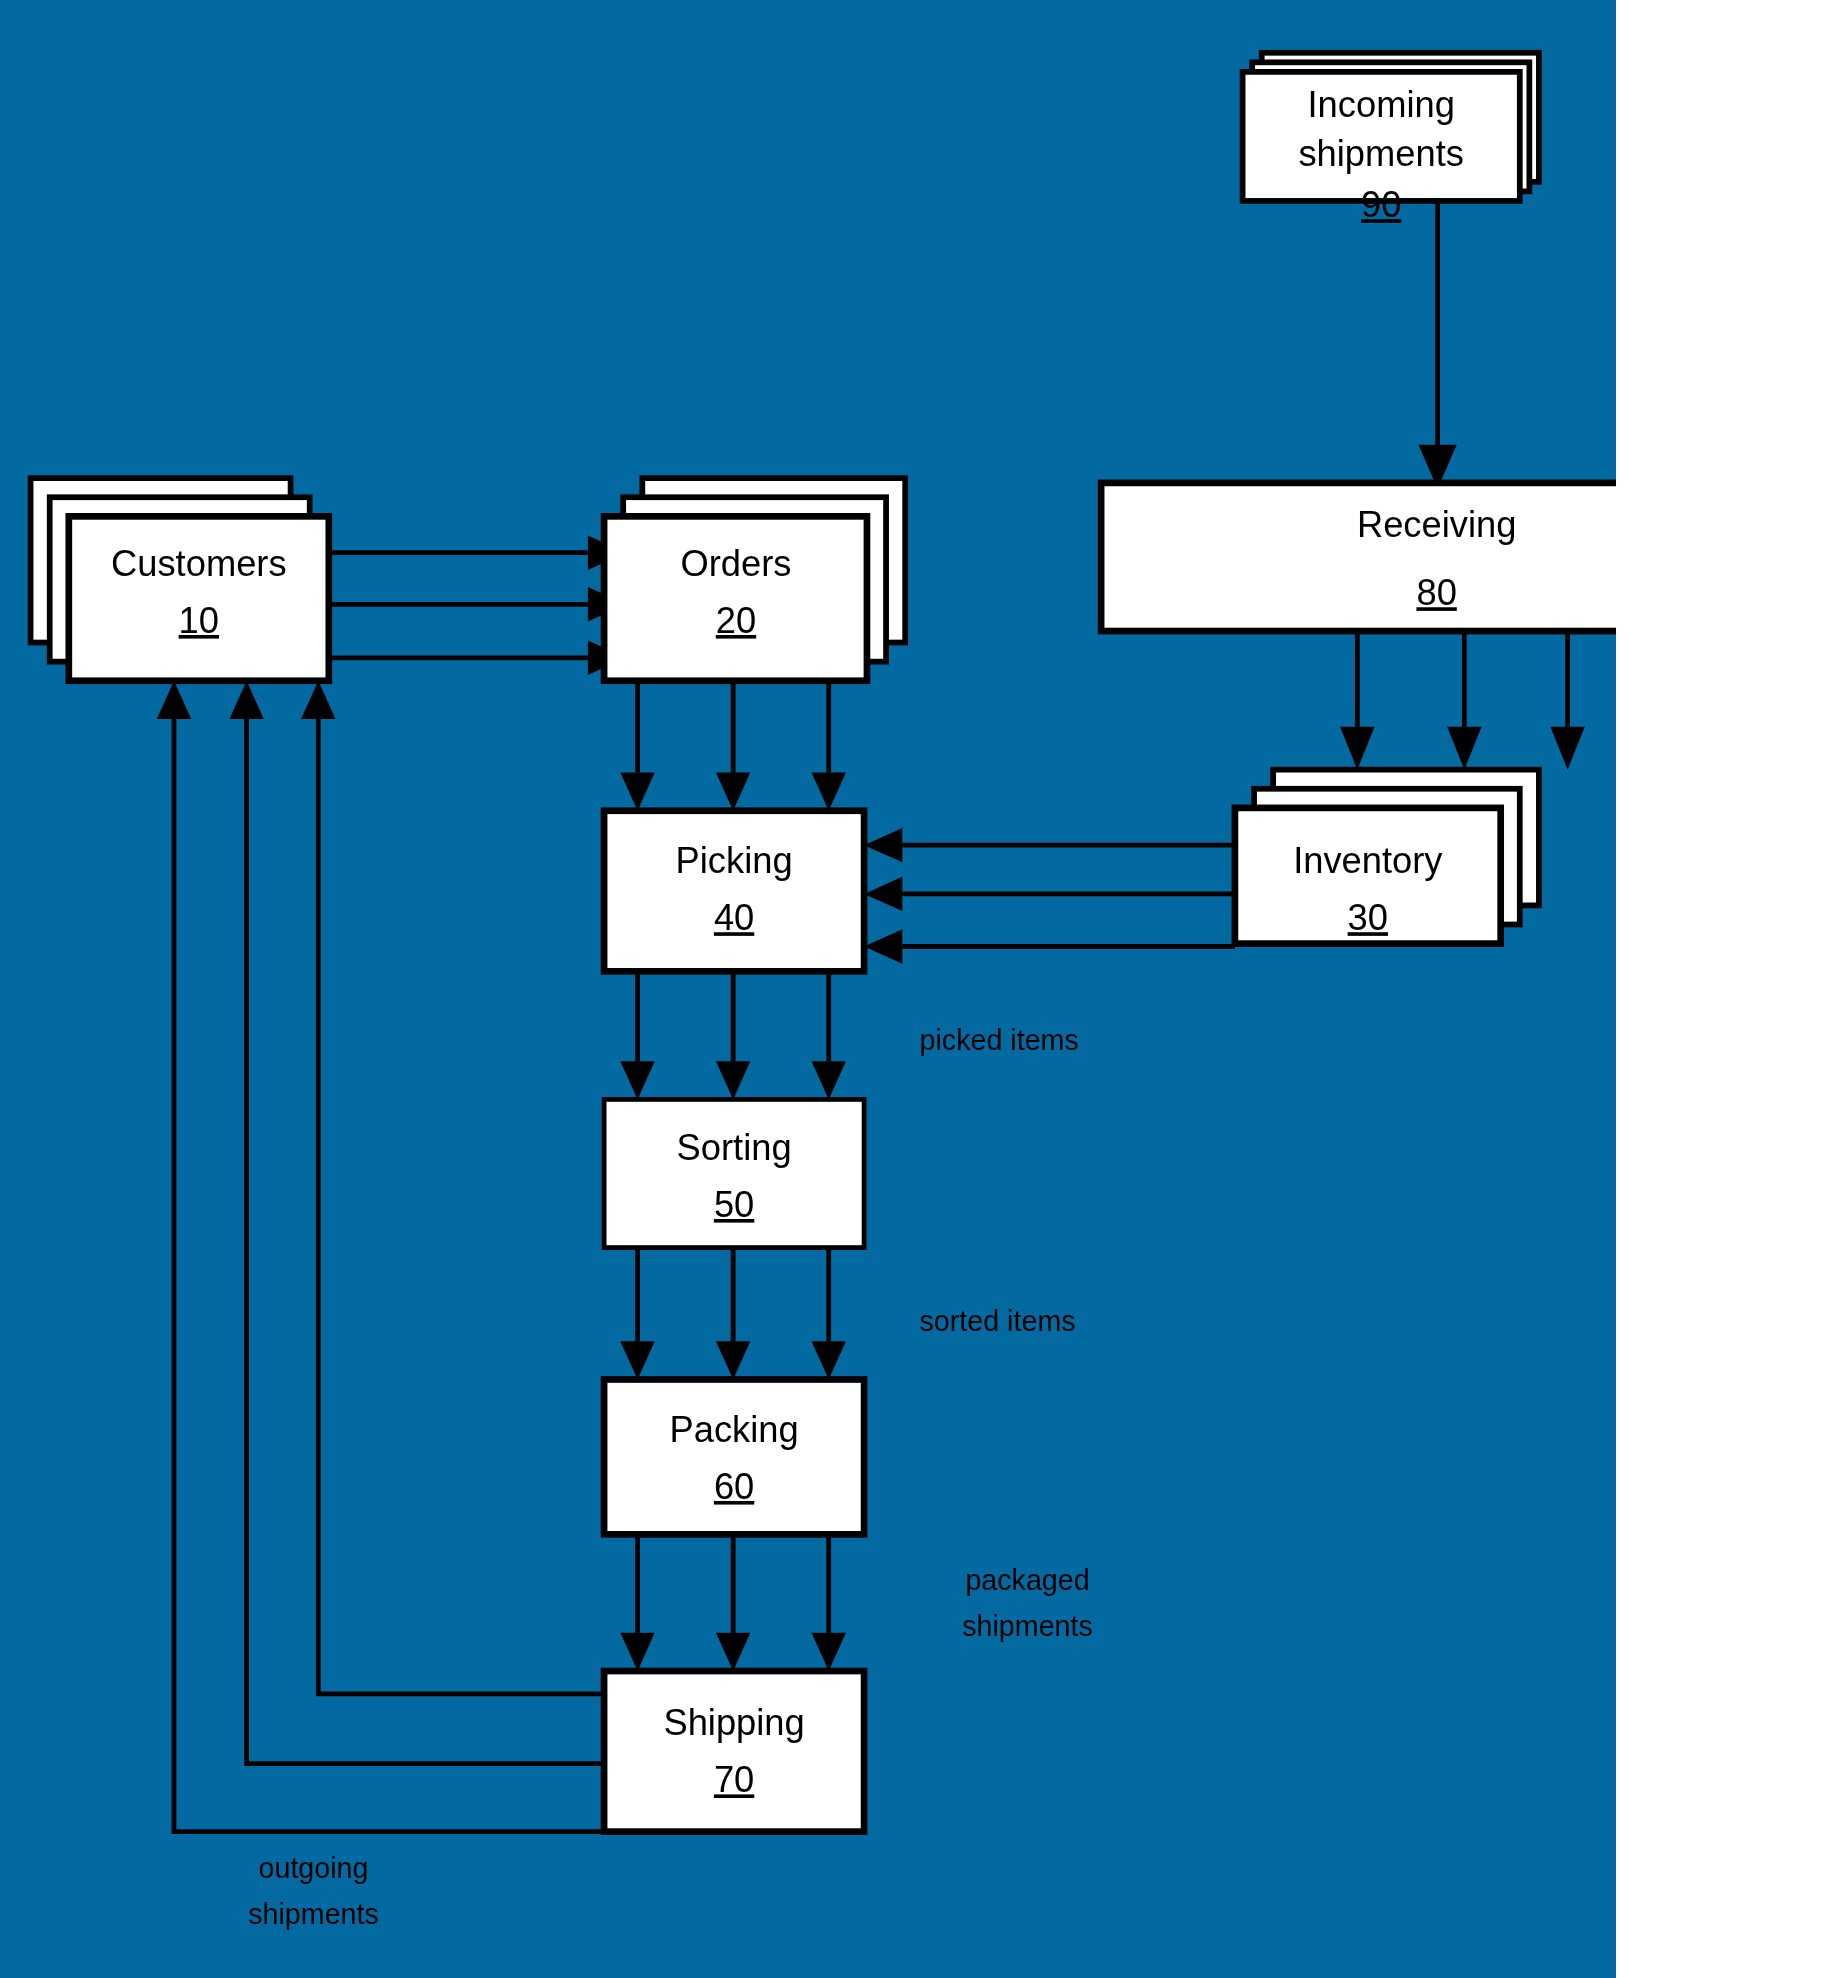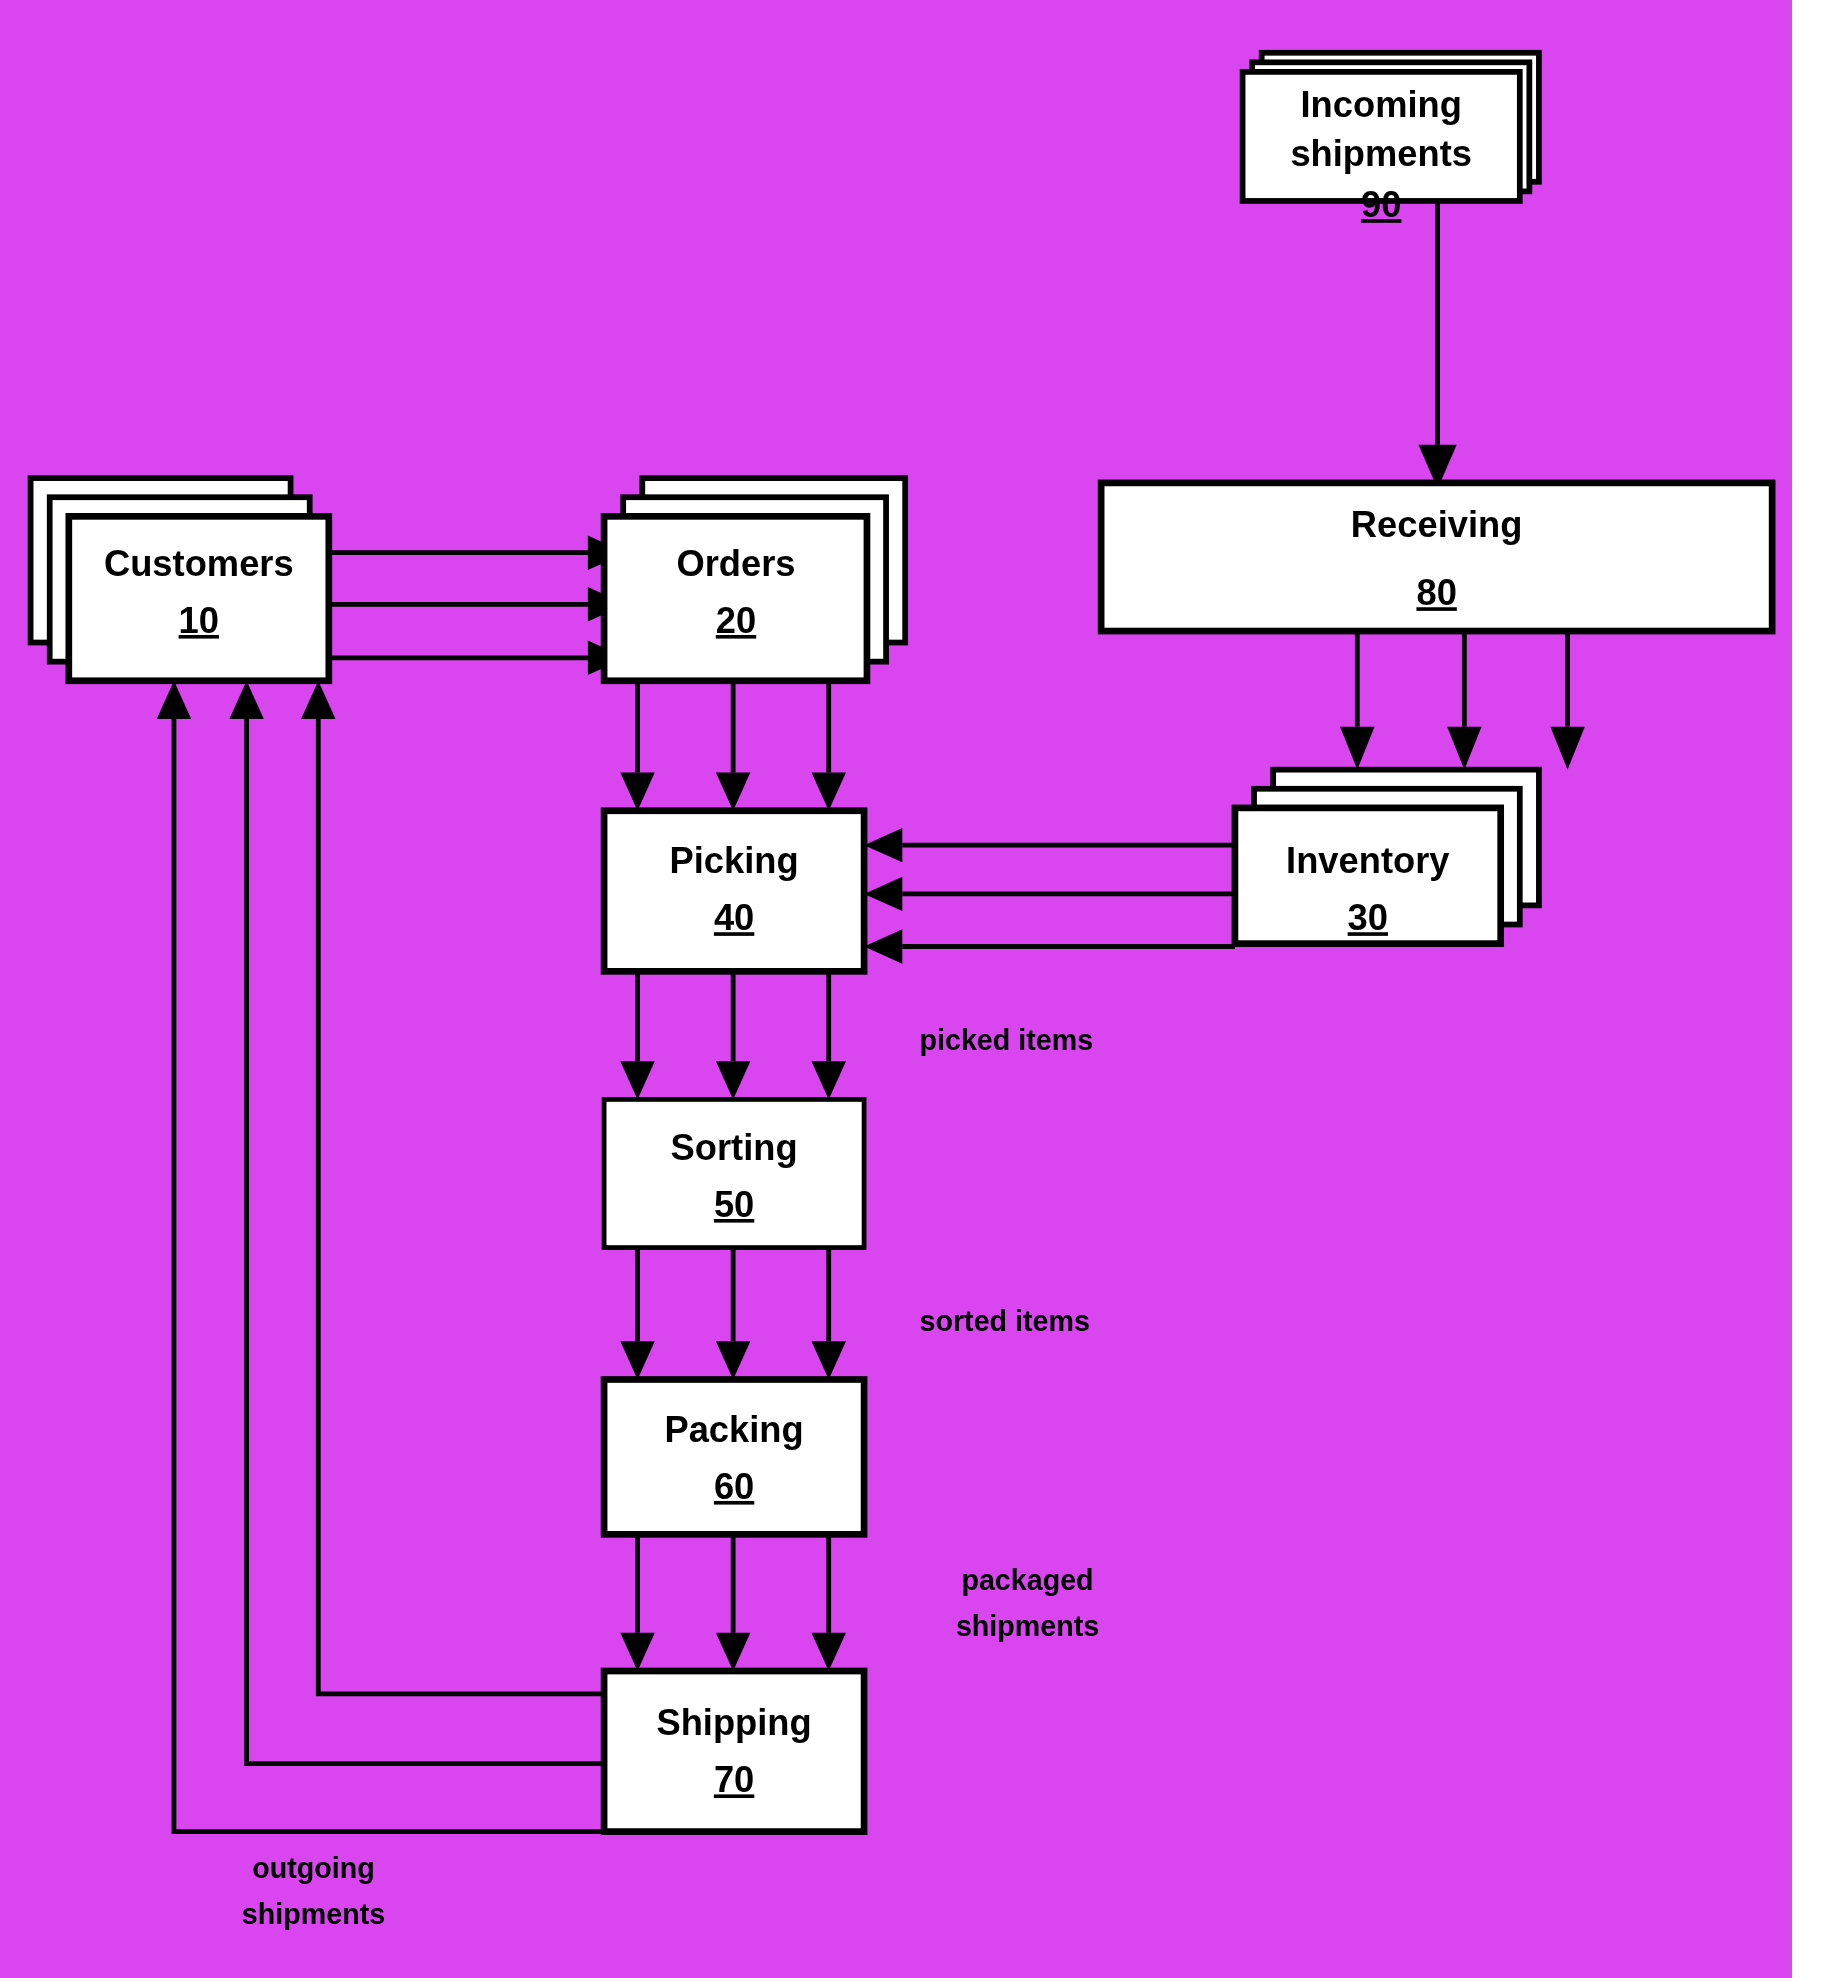--- a/index.html
+++ b/index.html
@@ -2,26 +2,25 @@
 <html><head>
 <meta charset="utf-8">
 <style>
   html, body {
     margin: 0;
     padding: 0;
     background: #ffffff;
   }
   #stage {
     position: relative;
-    width: 1792px;
+    width: 1616px;
     height: 1979px;
-    background: #d946ef;
+    background: #0369a1;
     overflow: hidden;
     font-family: "Liberation Sans", sans-serif;
-    font-weight: bold;
   }
   svg#diagram {
     position: absolute;
     left: 0; top: 0;
     width: 1840px;
     height: 1979px;
     display: block;
   }
   .node-label {
     font-family: "Liberation Sans", sans-serif;

